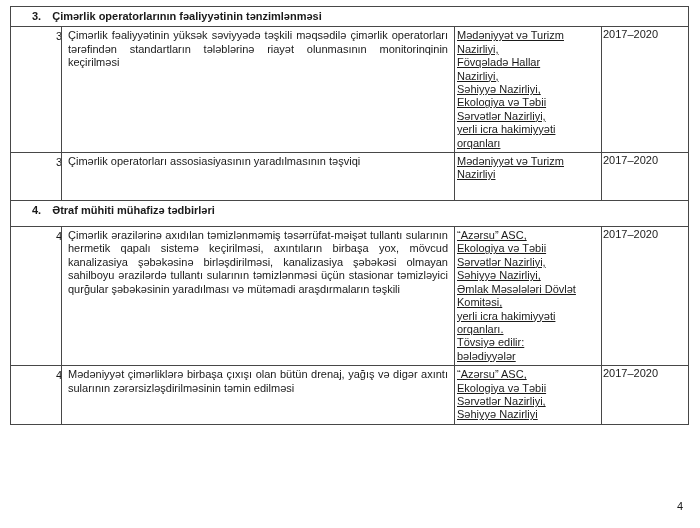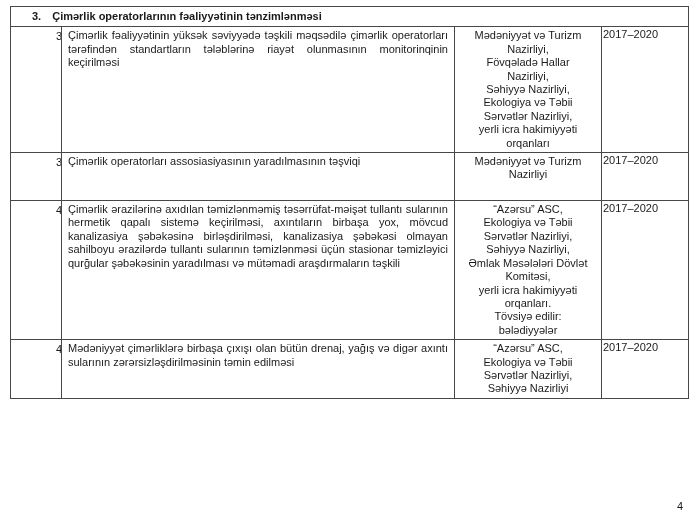--- a/index.html
+++ b/index.html
@@ -37,23 +37,24 @@
     text-align: center;
     padding-top: 3px;
     padding-left: 45px;
   }
   td.c-measure {
     text-align: justify;
     padding: 2px 6px 2px 6px;
     margin-left: 11px;
   }
   td.c-exec {
-    text-align: center;
+    text-align: left;
     padding: 2px 2px;
     white-space: pre-line;
+    text-decoration: underline;
   }
   td.c-years {
     text-align: left;
     vertical-align: middle;
   }
   td.section-cell {
     font-weight: bold;
     vertical-align: middle;
     padding: 3px 4px 3px 21px;
   }
@@ -111,20 +112,25 @@
       </tr>
 
       <tr class="r-32">
         <td class="c-num">3.2.</td>
         <td class="c-measure">Çimərlik operatorları assosiasiyasının yaradılmasının təşviqi</td>
         <td class="c-exec">Mədəniyyət və Turizm
 Nazirliyi</td>
         <td class="c-years">2017–2020</td>
       </tr>
 
+      <tr class="r-sec4">
+        <td class="section-cell" colspan="4">
+          <span class="sec-num">4.</span><span>Ətraf mühiti mühafizə tədbirləri</span>
+        </td>
+      </tr>
 
       <tr class="r-41">
         <td class="c-num">4.1.</td>
         <td class="c-measure">Çimərlik ərazilərinə axıdılan təmizlənməmiş təsərrüfat-məişət tullantı sularının hermetik qapalı sistemə keçirilməsi, axıntıların birbaşa yox, mövcud kanalizasiya şəbəkəsinə birləşdirilməsi, kanalizasiya şəbəkəsi olmayan sahilboyu ərazilərdə tullantı sularının təmizlənməsi üçün stasionar təmizləyici qurğular şəbəkəsinin yaradılması və mütəmadi araşdırmaların təşkili</td>
         <td class="c-exec">“Azərsu” ASC,
 Ekologiya və Təbii
 Sərvətlər Nazirliyi,
 Səhiyyə Nazirliyi,
 Əmlak Məsələləri Dövlət
 Komitəsi,

